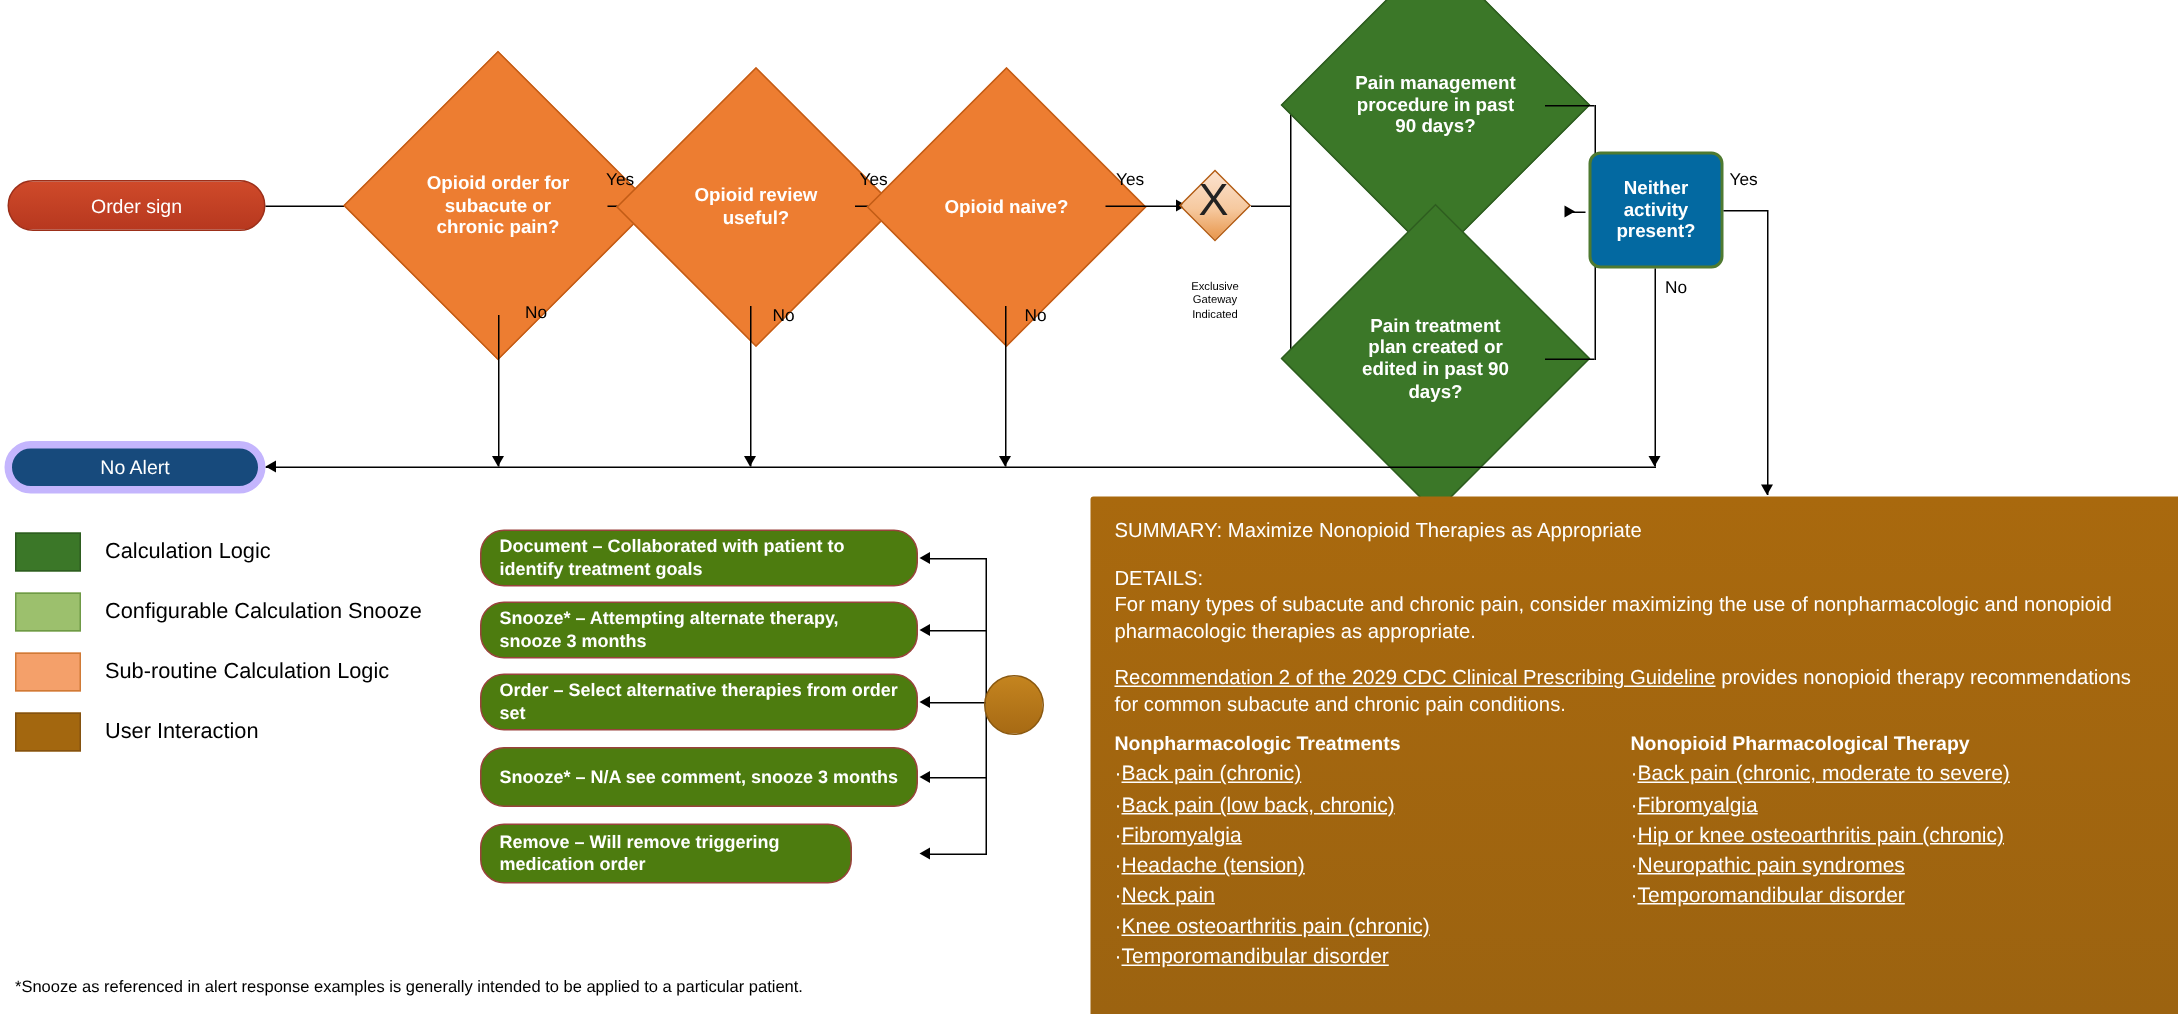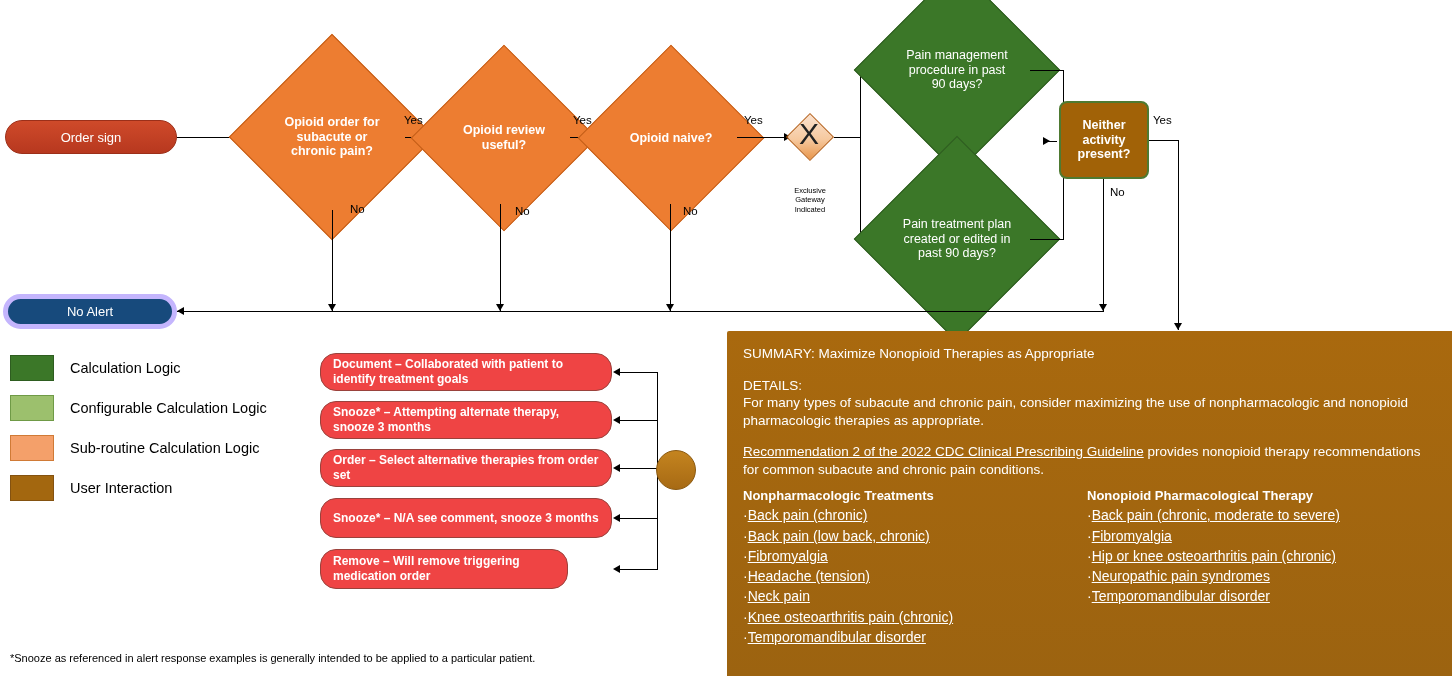--- a/index.html
+++ b/index.html
@@ -60,21 +60,21 @@
   }
   .diamond.green {
     background: #3b7728;
     border: 1px solid #2e5d20;
   }
   .diamond-label {
     position: relative;
     z-index: 2;
     color: #ffffff;
     font-size: 12.5px;
-    font-weight: normal;
+    font-weight: bold;
     text-align: center;
     line-height: 1.18;
     width: 78%;
   }
   .diamond.orange + .diamond-label,
   .diamond-label.plain { font-weight: bold; }
 
   .rounded-box {
     box-sizing: border-box;
     display: flex;
@@ -82,21 +82,21 @@
     justify-content: center;
     text-align: center;
     border-radius: 8px;
     font-size: 12.5px;
     font-weight: bold;
     color: #ffffff;
     line-height: 1.18;
     padding: 2px 4px;
   }
   .rounded-box.lightgreen {
-    background: #a16207;
+    background: #0369a1;
     border: 2px solid #4e7a31;
   }
 
   
   .gateway {
     box-sizing: border-box;
     background: linear-gradient(135deg,#fbe2cf 0%, #f6c99f 55%, #e8964b 100%);
     border: 1px solid #b35b12;
     transform: rotate(45deg);
   }
@@ -139,21 +139,21 @@
   .legend-text {
     font-size: 14.5px;
     color: #000;
     line-height: 1.25;
   }
 
   
   .resp-pill {
     box-sizing: border-box;
     border-radius: 16px;
-    background: #ef4444;
+    background: #4d7c0f;
     border: 1px solid #9a423c;
     color: #ffffff;
     font-size: 12px;
     font-weight: bold;
     padding: 5px 12px;
     display: flex;
     align-items: center;
     line-height: 1.22;
   }
 
@@ -279,21 +279,21 @@
     <span>No Alert</span>
   </div>
 
   <div class="abs" style="left:10px; top:355px; width:310px;">
     <div style="display:flex; align-items:center; margin-bottom:14px;">
       <div class="legend-sw" style="background:#3b7728; border:1px solid #2e5d20;"></div>
       <div class="legend-text" style="margin-left:16px;">Calculation Logic</div>
     </div>
     <div style="display:flex; align-items:center; margin-bottom:14px;">
       <div class="legend-sw" style="background:#9cc06d; border:1px solid #6f9a46;"></div>
-      <div class="legend-text" style="margin-left:16px;">Configurable Calculation Logic</div>
+      <div class="legend-text" style="margin-left:16px;">Configurable Calculation Snooze</div>
     </div>
     <div style="display:flex; align-items:center; margin-bottom:14px;">
       <div class="legend-sw" style="background:#f4a06a; border:1px solid #d07a36;"></div>
       <div class="legend-text" style="margin-left:16px;">Sub-routine Calculation Logic</div>
     </div>
     <div style="display:flex; align-items:center; margin-bottom:14px;">
       <div class="legend-sw" style="background:#a3670f; border:1px solid #845210;"></div>
       <div class="legend-text" style="margin-left:16px;">User Interaction</div>
     </div>
   </div>
@@ -331,21 +331,21 @@
   <div class="abs" id="summary" style="left:727px; top:331px; width:725px; height:345px;">
     <div class="line">
       <b>SUMMARY:</b>
       <span>Maximize Nonopioid Therapies as Appropriate</span>
     </div>
     <div class="line" style="margin-top:14px;">
       <b>DETAILS:</b>
     </div>
     <div class="line">For many types of subacute and chronic pain, consider maximizing the use of nonpharmacologic and nonopioid pharmacologic therapies as appropriate.</div>
     <div class="line" style="margin-top:14px;">
-      <span class="u">Recommendation 2 of the 2022 CDC Clinical Prescribing Guideline</span><span> provides nonopioid therapy recommendations for common subacute and chronic pain conditions.</span>
+      <span class="u">Recommendation 2 of the 2029 CDC Clinical Prescribing Guideline</span><span> provides nonopioid therapy recommendations for common subacute and chronic pain conditions.</span>
     </div>
 
     <div class="sum-cols">
       <div style="width:300px;">
         <div class="sum-col-head">Nonpharmacologic Treatments</div>
         <div class="sum-item">·<span class="link">Back pain (chronic)</span></div>
         <div class="sum-item">·<span class="link">Back pain (low back, chronic)</span></div>
         <div class="sum-item">·<span class="link">Fibromyalgia</span></div>
         <div class="sum-item">·<span class="link">Headache (tension)</span></div>
         <div class="sum-item">·<span class="link">Neck pain</span></div>

